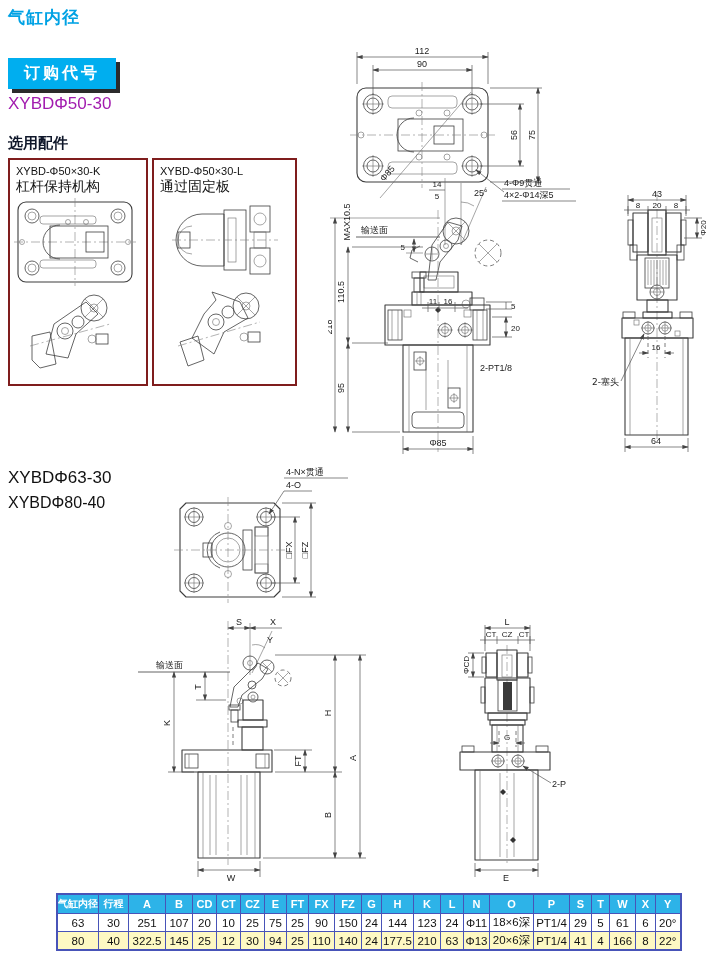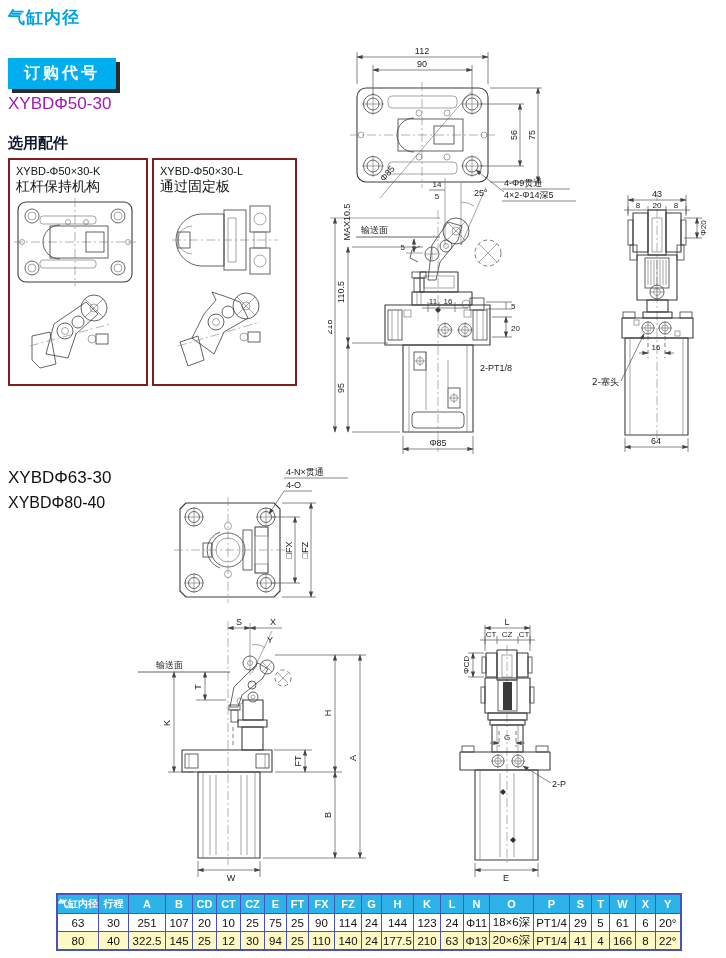--- a/index.html
+++ b/index.html
@@ -658,21 +658,21 @@
       <td>63</td>
       <td>30</td>
       <td>251</td>
       <td>107</td>
       <td>20</td>
       <td>10</td>
       <td>25</td>
       <td>75</td>
       <td>25</td>
       <td>90</td>
-      <td>114</td>
+      <td>150</td>
       <td>24</td>
       <td>144</td>
       <td>123</td>
       <td>24</td>
       <td>Φ11</td>
       <td>18×6深</td>
       <td>PT1/4</td>
       <td>29</td>
       <td>5</td>
       <td>61</td>

